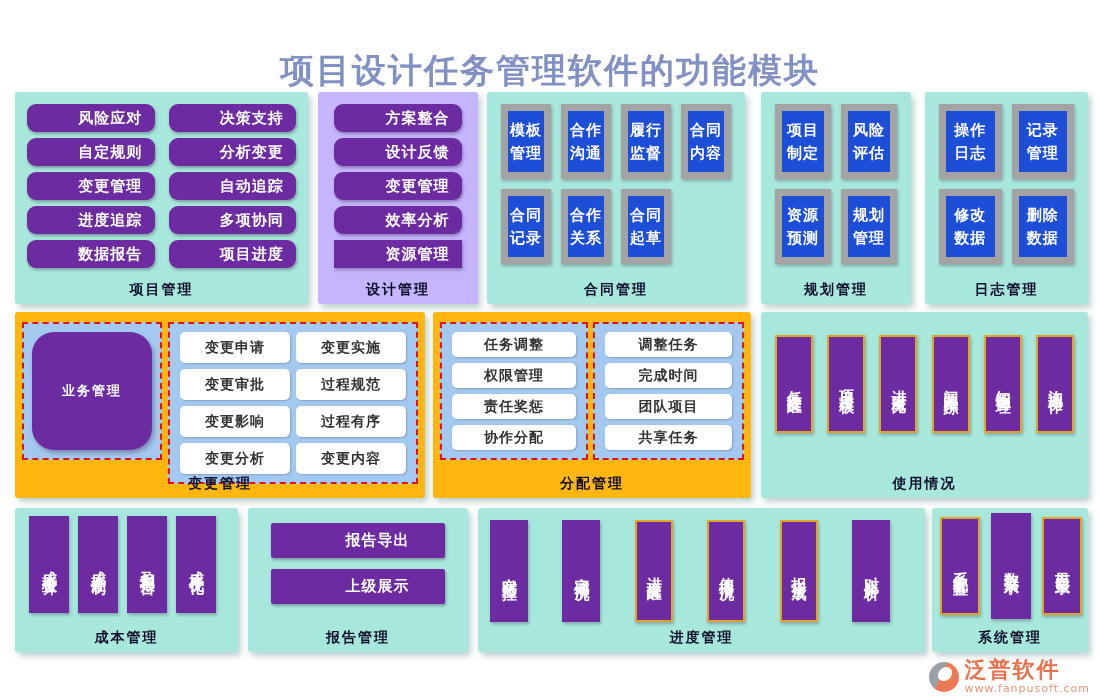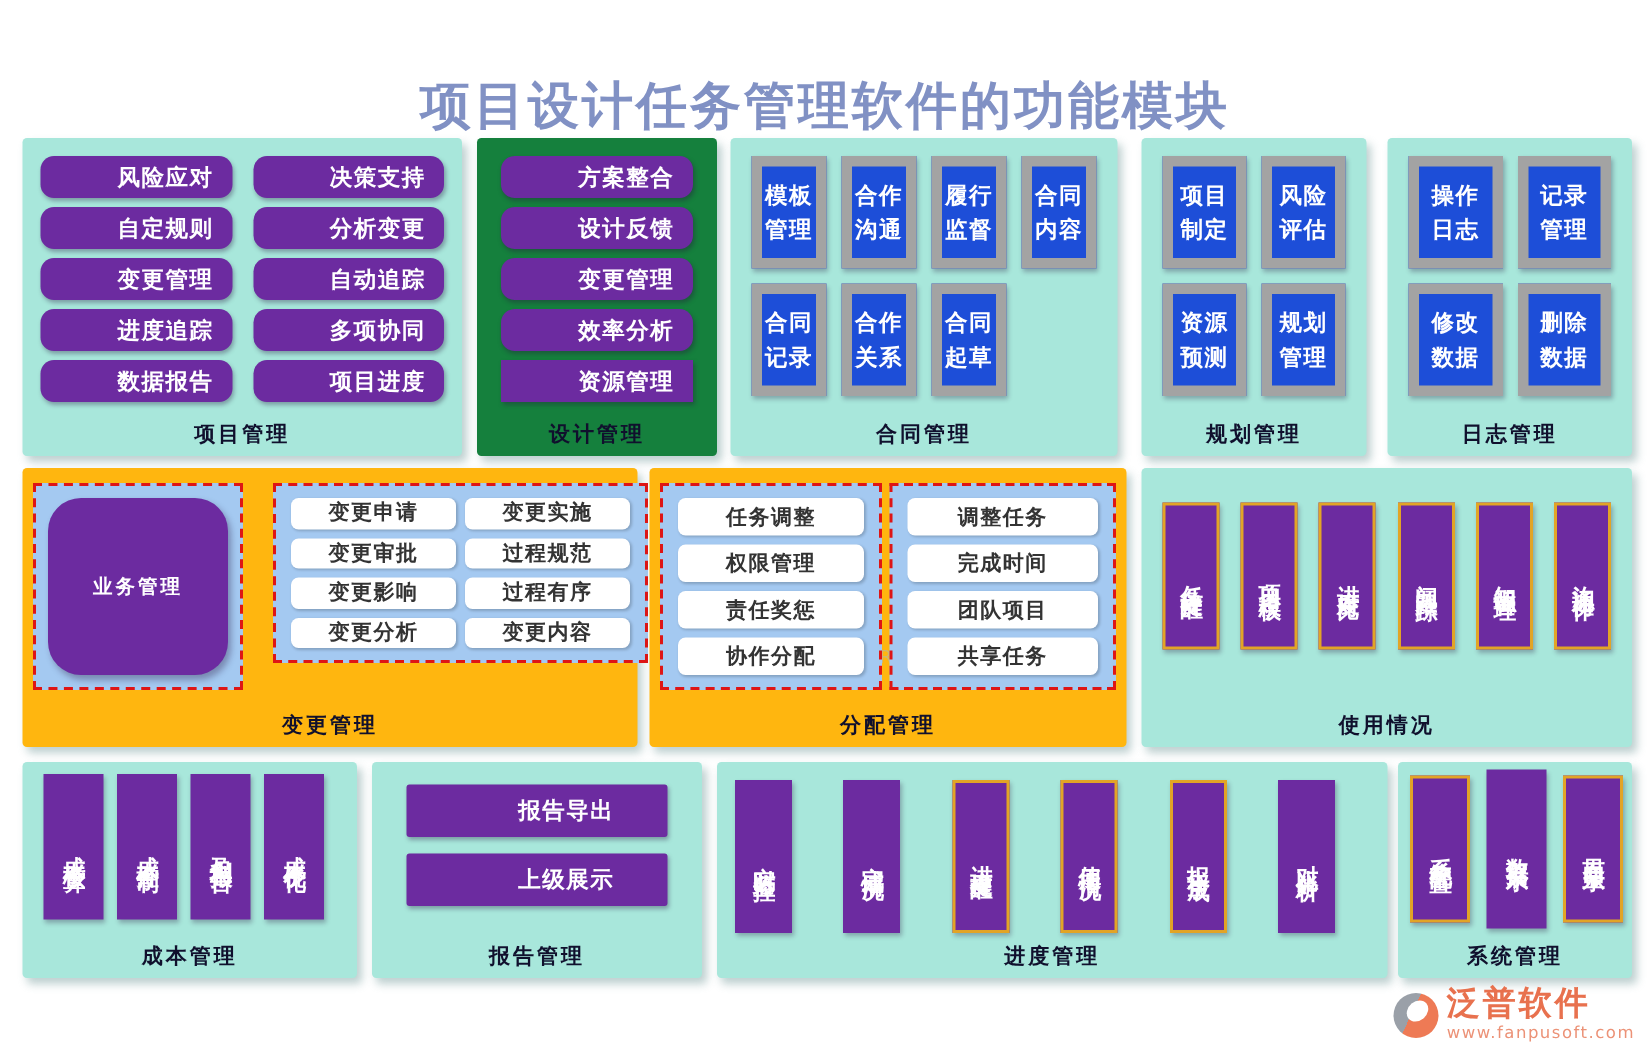--- a/index.html
+++ b/index.html
@@ -1,21 +1,21 @@
 <!DOCTYPE html>
 <html><head>
 <meta charset="utf-8">
 <style>
   html,body{margin:0;padding:0;background:#fff;font-family:"DejaVu Sans","Liberation Sans",sans-serif;}
   .stage{position:relative;width:1100px;height:700px;background:#fff;overflow:hidden;}
   .title{position:absolute;top:48px;left:0;width:100%;text-align:center;font-size:34px;font-weight:bold;
          color:#8191C4;letter-spacing:2px;}
   .panel{position:absolute;border-radius:3px;box-shadow:3px 4px 6px rgba(110,150,150,0.45);}
   .teal{background:#A8E7DB;}
-  .gray{background:#15803d;}
+  .gray{background:#c4b5fd;}
   .orange{background:#FFB60F;}
   .panel-label{position:absolute;bottom:5px;left:0;right:0;text-align:center;font-weight:bold;
                font-size:14px;color:#10102D;letter-spacing:2px;}
   
   .btnp{background:#6C2BA0;color:#fff;font-weight:bold;font-size:15px;border-radius:9px;
         display:flex;align-items:center;justify-content:center;letter-spacing:1px;
         box-shadow:1px 2px 3px rgba(40,20,60,0.35);padding-left:39px;}
   .flat{border-radius:0;}
   
   .btng{background:#1d4ed8;border:7px solid #a3a3a3;color:#fff;font-weight:bold;font-size:15px;
@@ -145,21 +145,21 @@
       <div class="btng">删除
 数据</div>
     </div>
     <div class="panel-label">日志管理</div>
   </div>
 
   <div class="panel orange" id="p-change" style="left:15px;top:312px;width:410px;height:186px;">
     <div class="sub" style="left:7px;top:10px;width:140px;height:138px;">
       <div class="hub">业务管理</div>
     </div>
-    <div class="sub" style="left:153px;top:10px;width:250px;height:120px;margin-left:14px;">
+    <div class="sub" style="left:153px;top:10px;width:250px;height:162px;">
       <div class="wgrid two">
         <div class="btnw">变更申请</div>
         <div class="btnw">变更实施</div>
         <div class="btnw">变更审批</div>
         <div class="btnw">过程规范</div>
         <div class="btnw">变更影响</div>
         <div class="btnw">过程有序</div>
         <div class="btnw">变更分析</div>
         <div class="btnw">变更内容</div>
       </div>

